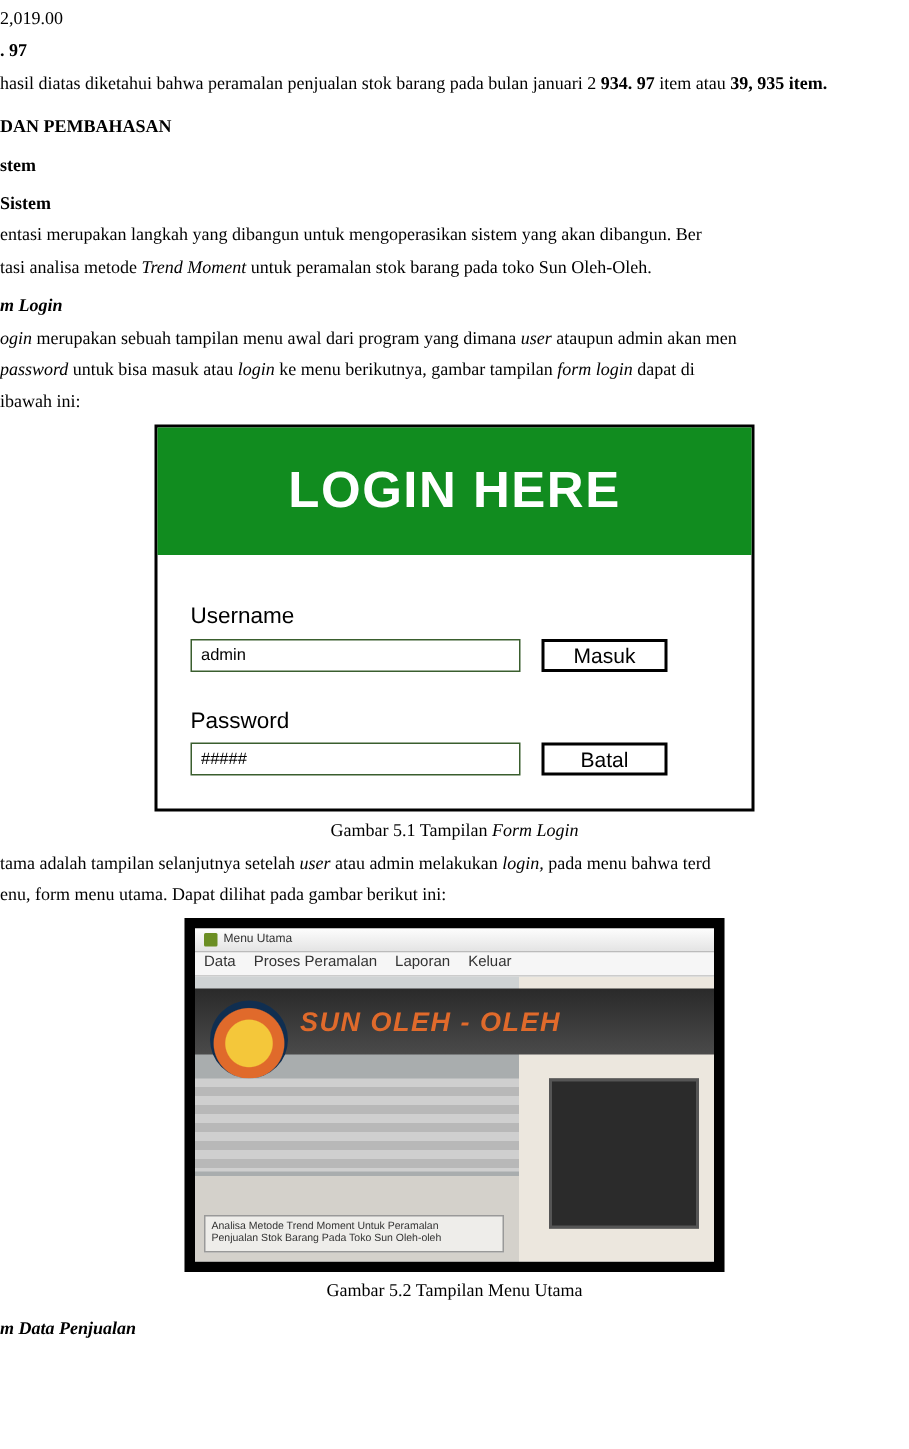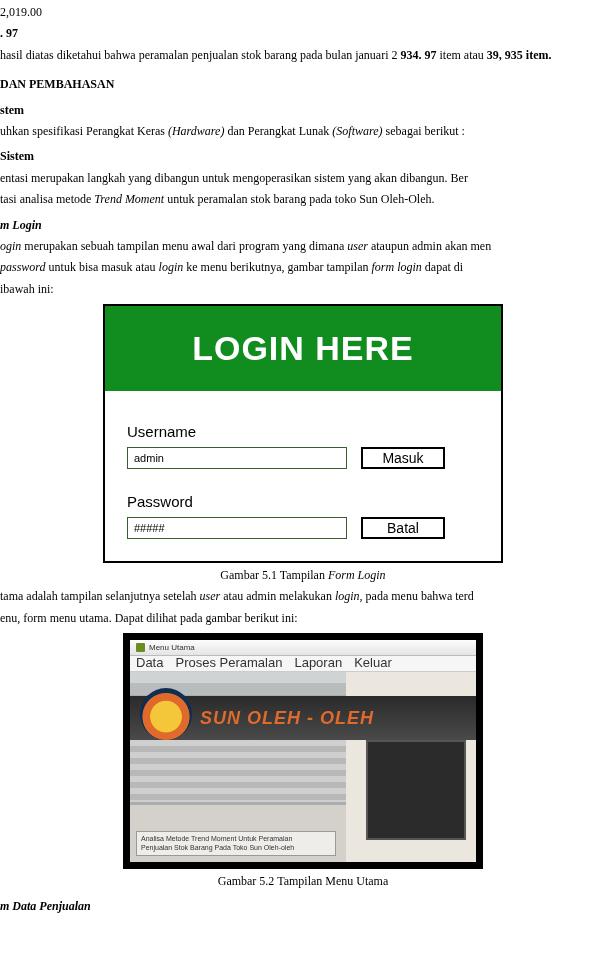--- a/index.html
+++ b/index.html
@@ -101,41 +101,41 @@
       border-radius: 1px;
       display: inline-block;
     }
     .menu-menubar {
       height: 16px;
       background: #f6f6f6;
       border-bottom: 1px solid #ccc;
       display: flex;
       align-items: center;
       padding: 0 6px;
-      font-size: 13px;
+      font-size: 10px;
       color: #333;
       gap: 12px;
     }
     .menu-menubar span { cursor: pointer; }
     .menu-image {
       position: relative;
       width: 100%;
       height: 190px;
       background: linear-gradient(#cfd3d4 0%, #cfd3d4 6%, #b8bcbd 6%, #b8bcbd 12%, #a9adae 12%, #a9adae 70%, #d4d1cb 70%, #d4d1cb 100%);
       overflow: hidden;
     }
     .shopfront-wall {
       position: absolute;
       right: 0; top: 0; bottom: 0;
       width: 130px;
       background: #ece7de;
     }
     .shopfront-fascia {
       position: absolute;
-      top: 24px; left: 0; right: 0;
+      top: 8px; left: 0; right: 0;
       height: 44px;
       background: linear-gradient(#2a2a2a, #4a4a4a);
       display: flex;
       align-items: center;
       padding-left: 70px;
     }
     .shopfront-sign {
       color: #e06a2b;
       font-family: Arial Black, Arial, sans-serif;
       font-weight: 900;
@@ -190,27 +190,20 @@
   <p class="p justify">
     <span> hasil diatas diketahui bahwa peramalan penjualan stok barang pada bulan januari 2</span>
     <span class="bold">934. 97</span>
     <span> item atau </span>
     <span class="bold">39, 935 item.</span>
   </p>
 
   <p class="section-head"> DAN PEMBAHASAN</p>
 
   <p class="sub-head">stem</p>
-  <p class="p justify">
-    <span>uhkan spesifikasi Perangkat Keras </span>
-    <span class="italic">(Hardware)</span>
-    <span> dan Perangkat Lunak </span>
-    <span class="italic">(Software)</span>
-    <span> sebagai berikut :</span>
-  </p>
 
   <p class="sub-head"> Sistem</p>
   <p class="p justify">entasi merupakan langkah yang dibangun untuk mengoperasikan sistem yang akan dibangun. Ber</p>
   <p class="p justify">
     <span>tasi analisa metode </span>
     <span class="italic">Trend Moment</span>
     <span> untuk peramalan stok barang pada toko Sun Oleh-Oleh.</span>
   </p>
 
   <p class="sub-head italic">m Login</p>

